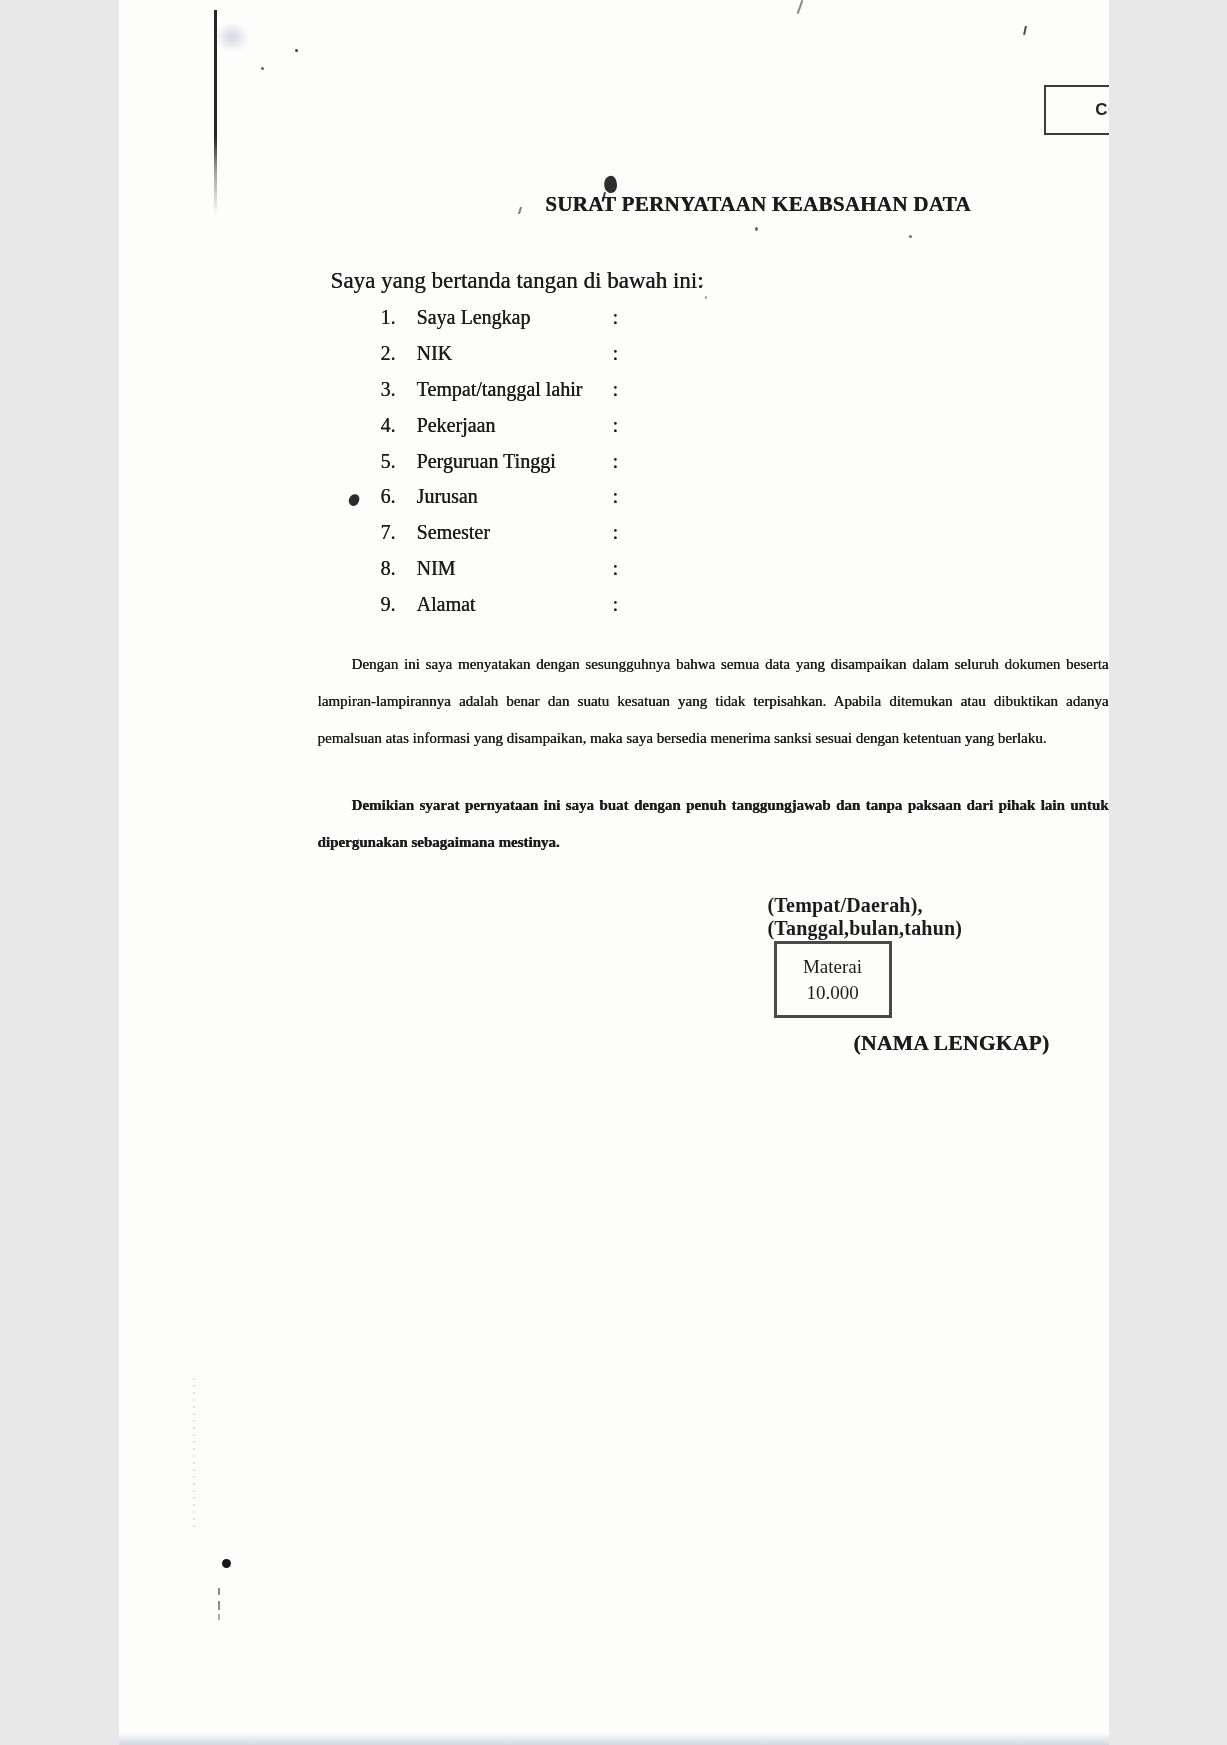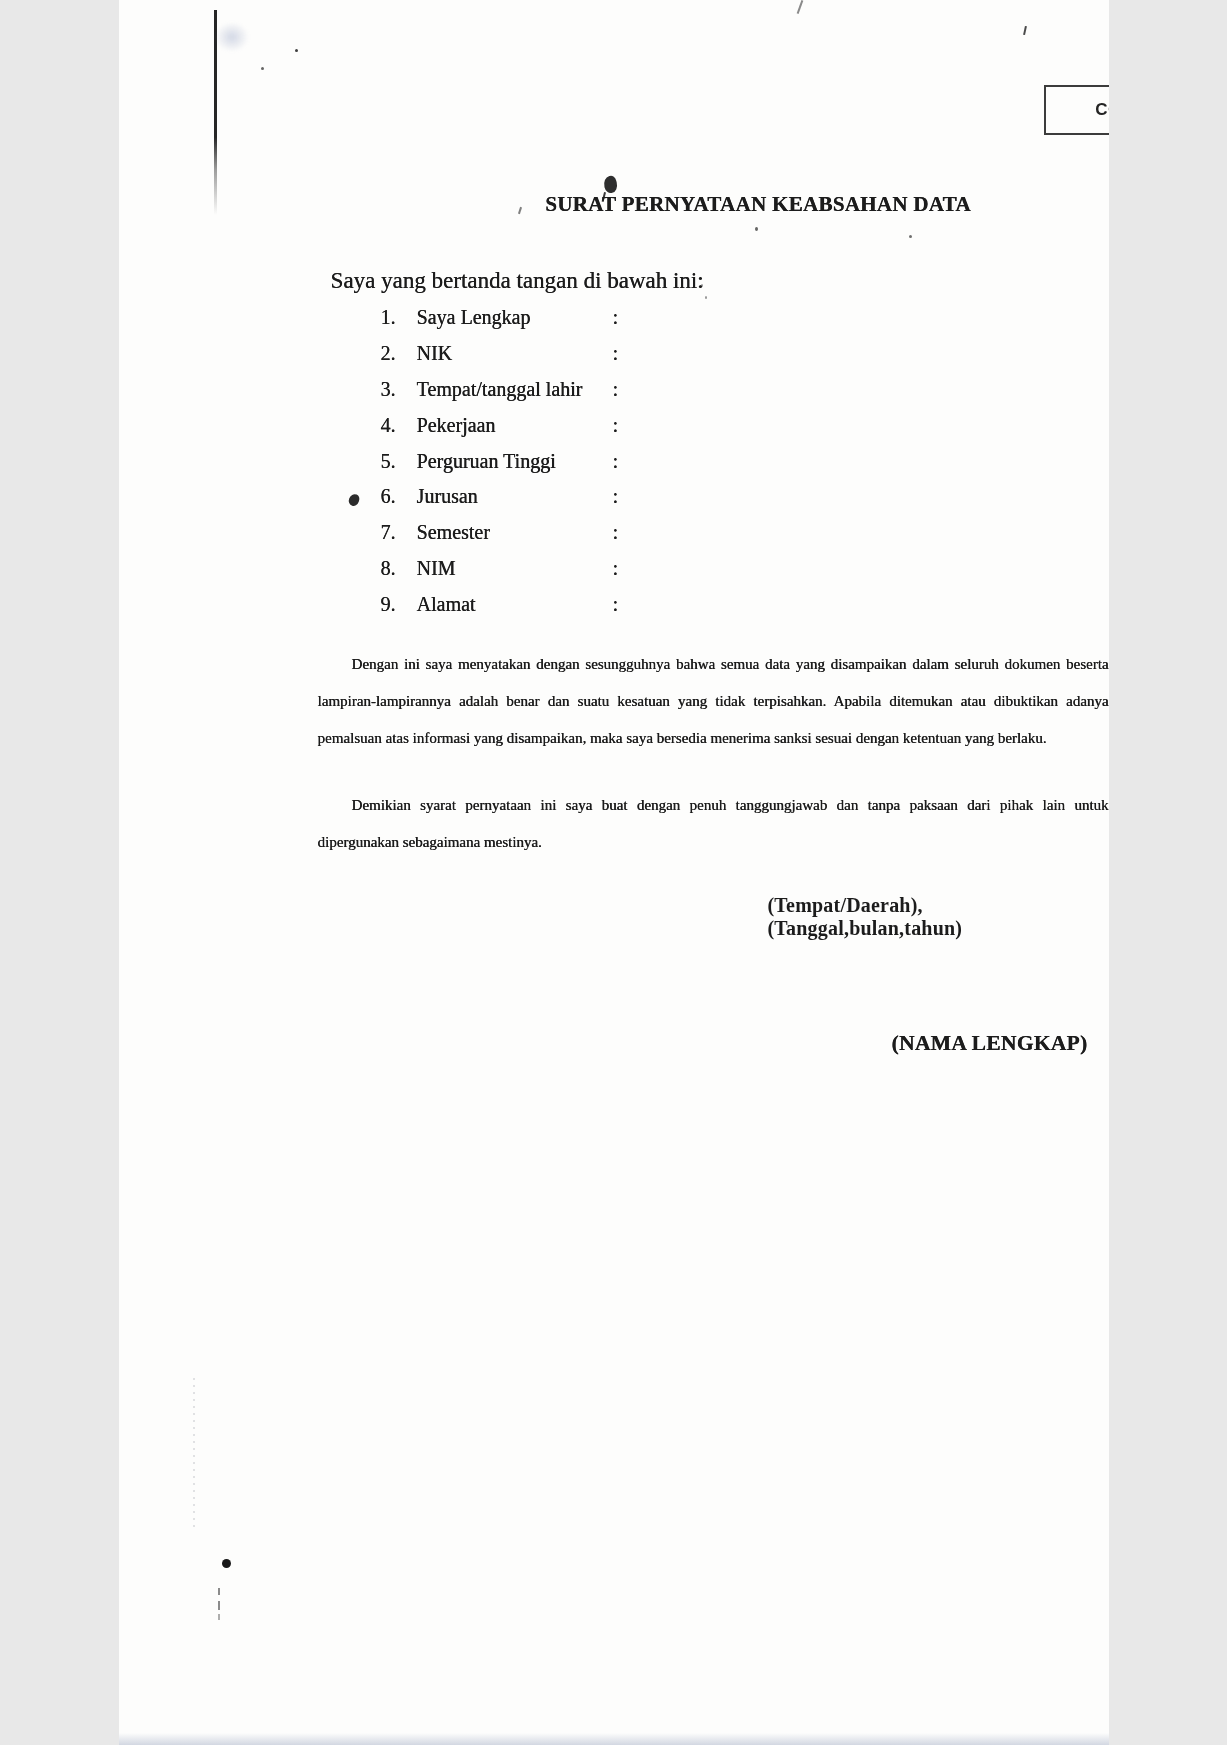--- a/index.html
+++ b/index.html
@@ -56,36 +56,36 @@
     background:#2b2b2b;border-radius:55% 45% 50% 50%;transform:rotate(20deg);
   }
 
   
   .para{
     position:absolute;left:199px;width:791px;
     font-size:15px;line-height:36.9px;
     text-align:justify;text-indent:34px;
   }
   .para-1{top:631px;}
-  .para-2{top:772px;}
+  .para-2{top:772px;font-weight:bold;}
 
   
   .place-date{
     position:absolute;left:649px;top:894px;
     font-weight:bold;font-size:20px;letter-spacing:0.2px;
   }
   .materai-box{
     position:absolute;left:655px;top:941px;width:112px;height:71px;
     border:3px solid #4a4a4a;
     display:flex;flex-direction:column;align-items:center;justify-content:center;
     font-size:19px;line-height:26px;
   }
   .sig-name{
     position:absolute;left:735px;top:1031px;
-    font-weight:bold;font-size:21.5px;letter-spacing:0.3px;margin-left:38px;
+    font-weight:bold;font-size:21.5px;letter-spacing:0.3px;
   }
 
   
   .vline{
     position:absolute;left:95px;top:10px;width:3px;height:205px;
     background:linear-gradient(to bottom,#262626 0%,#262626 62%,rgba(40,40,40,.45) 78%,rgba(60,60,60,0) 100%);
   }
   .smudge{
     position:absolute;left:96px;top:22px;width:34px;height:30px;
     background:radial-gradient(closest-side,rgba(150,162,195,.40),rgba(150,162,195,0));
@@ -211,16 +211,20 @@
       <span class="field-colon">:</span>
     </div>
   </div>
   <div class="dot-item6"></div>
 
   <p class="para para-1 doc-text">Dengan ini saya menyatakan dengan sesungguhnya bahwa semua data yang disampaikan dalam seluruh dokumen beserta lampiran-lampirannya adalah benar dan suatu kesatuan yang tidak terpisahkan. Apabila ditemukan atau dibuktikan adanya pemalsuan atas informasi yang disampaikan, maka saya bersedia menerima sanksi sesuai dengan ketentuan yang berlaku.</p>
   <p class="para para-2 doc-text">Demikian syarat pernyataan ini saya buat dengan penuh tanggungjawab dan tanpa paksaan dari pihak lain untuk dipergunakan sebagaimana mestinya.</p>
 
   <div class="place-date">(Tempat/Daerah), (Tanggal,bulan,tahun)</div>
 
+  <div class="materai-box">
+    <span>Materai</span>
+    <span>10.000</span>
+  </div>
 
   <div class="sig-name doc-text">(NAMA LENGKAP)</div>
 
 </div>
 
 </body></html>

